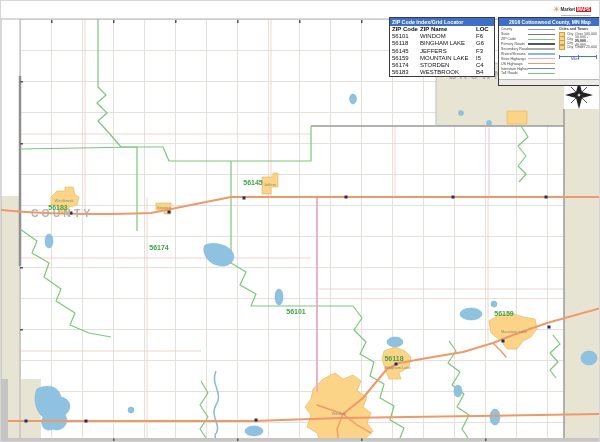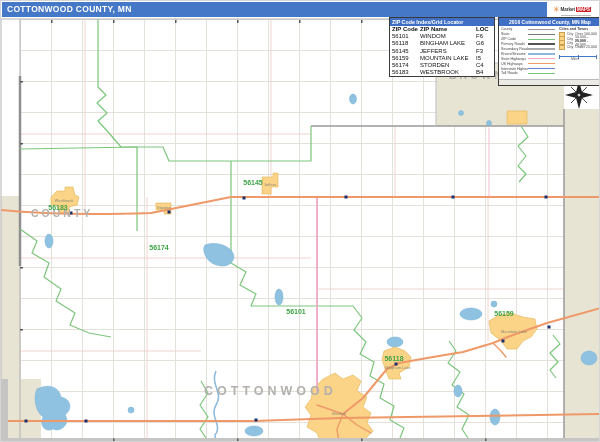--- a/index.html
+++ b/index.html
@@ -188,39 +188,37 @@
         <rect x="19" y="266" width="3" height="1.5"></rect>
           <rect x="19" y="328" width="3" height="1.5"></rect>
         <rect x="112" y="437.5" width="1.5" height="3"></rect>
           <rect x="236" y="437.5" width="1.5" height="3"></rect>
         <rect x="360" y="437.5" width="1.5" height="3"></rect>
           <rect x="484" y="437.5" width="1.5" height="3"></rect>
       </g>
     </g>
   </svg>
 
-  <div class="county-label lab-cottonwood">COTTONWOOD</div>
   <div class="county-label lab-murray">COUNTY</div>
   <div class="county-label lab-brown">BROWN</div>
 
   <div class="zip-label" style="left:57px;top:206px">56183</div>
   <div class="zip-label" style="left:158px;top:246px">56174</div>
   <div class="zip-label" style="left:252px;top:181px">56145</div>
   <div class="zip-label" style="left:295px;top:310px">56101</div>
   <div class="zip-label" style="left:393px;top:357px">56118</div>
   <div class="zip-label" style="left:503px;top:312px">56159</div>
 
   <div class="city-label" style="left:63px;top:197px">Westbrook</div>
   <div class="city-label" style="left:163px;top:204px">Storden</div>
   <div class="city-label" style="left:269px;top:181px">Jeffers</div>
   <div class="city-label" style="left:338px;top:410px">Windom</div>
   <div class="city-label" style="left:397px;top:364px">Bingham Lake</div>
   <div class="city-label" style="left:513px;top:328px">Mountain Lake</div>
 
-  <div class="titlebar">COTTONWOOD COUNTY, MN</div>
   <div class="logo">
     <span class="logo-burst">✳</span>
     <span class="logo-market">Market</span>
     <span class="logo-maps">MAPS</span>
     <span class="logo-tag"></span>
   </div>
 
   <div class="idx">
     <div class="idx-head">ZIP Code Index/Grid Locator</div>
     <div class="idx-cols">

